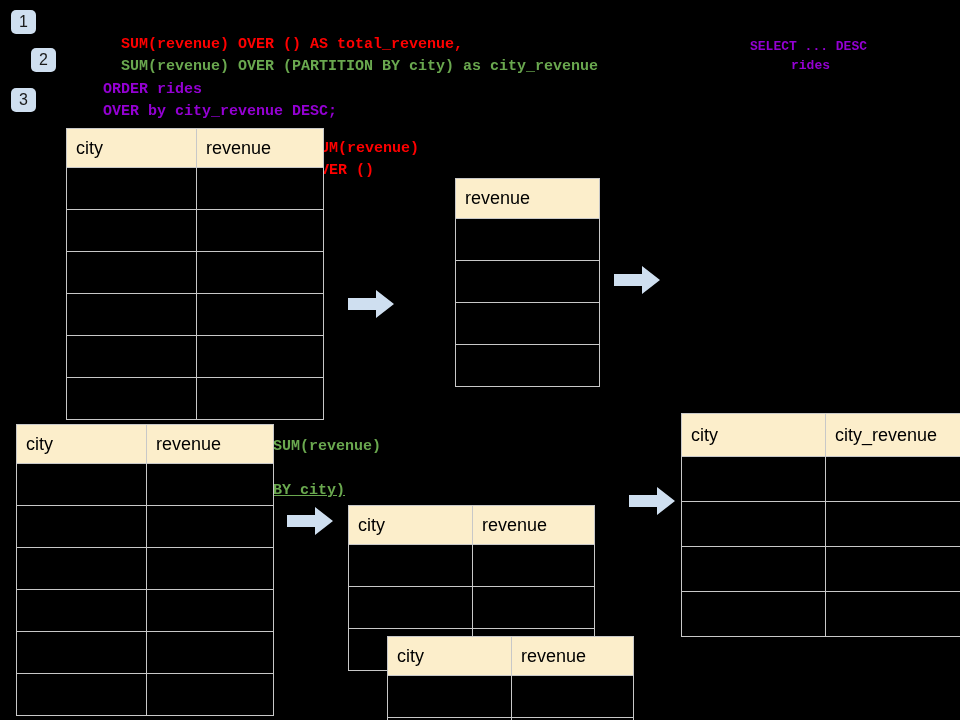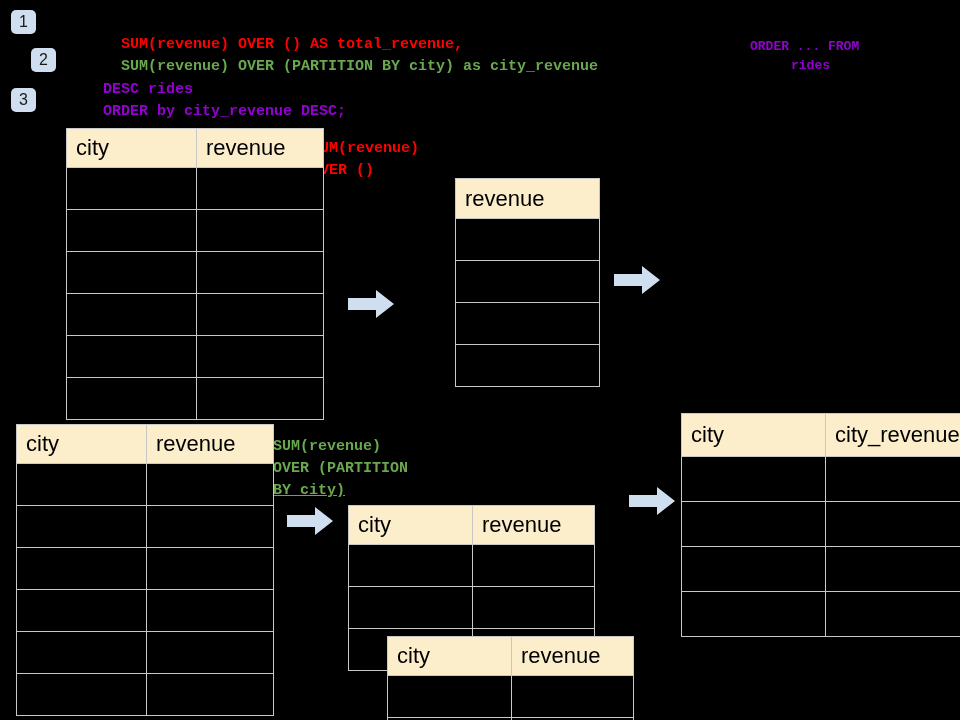--- a/index.html
+++ b/index.html
@@ -77,21 +77,21 @@
     border: 1px solid #c8c8c8;
     padding: 0;
     background: #000000;
   }
   .tbl th {
     border: 1px solid #c8c8c8;
     background: #fceecb;
     color: #000000;
     font-family: "Liberation Sans", sans-serif;
     font-weight: normal;
-    font-size: 22px;
+    font-size: 18px;
     text-align: left;
     padding: 0 0 0 9px;
   }
 
   
   .arrow {
     position: absolute;
   }
   .arrow svg { display: block; }
 </style>
@@ -99,31 +99,30 @@
 <body>
 
 <div id="canvas">
 
   <div class="badge" style="left:11px; top:10px;">1</div>
   <div class="badge" style="left:31px; top:48px;">2</div>
   <div class="badge" style="left:11px; top:88px;">3</div>
 
   <div class="code c-green" style="left:85px; top:56px;">    SUM(revenue) OVER (PARTITION BY city) as city_revenue</div>
   <div class="code c-red" style="left:85px; top:34px;">    SUM(revenue) OVER () AS total_revenue,</div>
-  <div class="code c-purple" style="left:85px; top:79px;">  DESC rides</div>
-  <div class="code c-purple" style="left:85px; top:101px;">  ORDER by city_revenue DESC;</div>
-
-  <div class="side-note" style="left:750px; top:37px;">ORDER ... FROM</div>
+  <div class="code c-purple" style="left:85px; top:79px;">  ORDER rides</div>
+  <div class="code c-purple" style="left:85px; top:101px;">  OVER by city_revenue DESC;</div>
+
+  <div class="side-note" style="left:750px; top:37px;">SELECT ... DESC</div>
   <div class="side-note" style="left:791px; top:56px;">rides</div>
 
   <div class="annot red" style="left:311px; top:138px;">SUM(revenue)</div>
   <div class="annot red" style="left:311px; top:160px;">OVER ()</div>
 
   <div class="annot green" style="left:273px; top:436px;">SUM(revenue)</div>
-  <div class="annot green" style="left:273px; top:458px;">OVER (PARTITION</div>
   <div class="annot green" style="left:273px; top:480px;text-decoration:underline;">BY city)</div>
 
   <table class="tbl" style="left:66px; top:128px; width:239px;">
     <tbody>
         <tr>
       <th style="width:120px; height:38px;">city</th>
       <th style="width:117px; height:38px;">revenue</th>
     </tr>
     <tr>
           <td style="height:41px;"></td>

